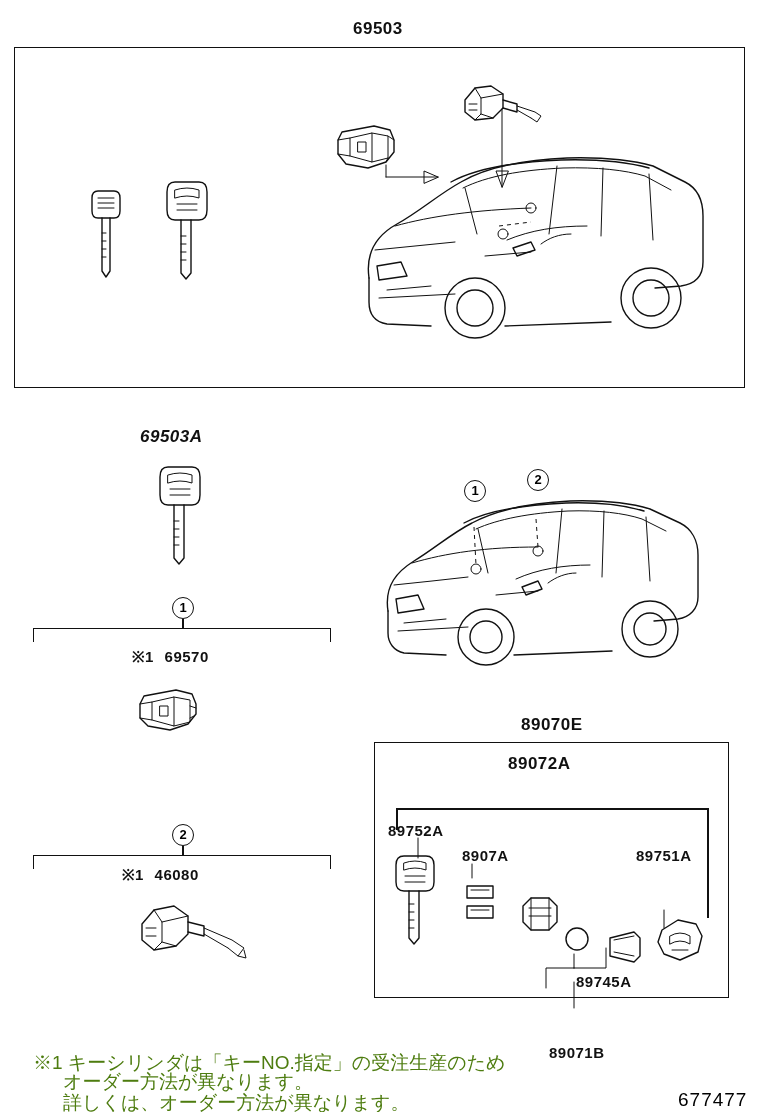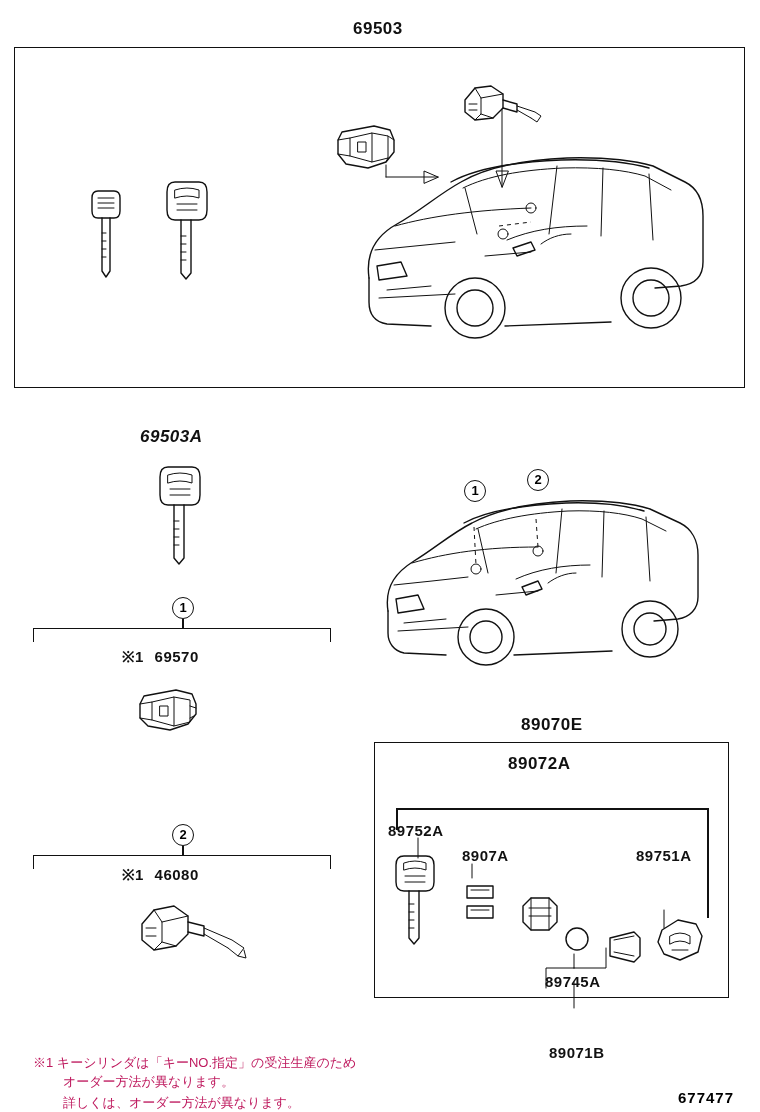--- a/index.html
+++ b/index.html
@@ -37,29 +37,29 @@
     position:absolute;
     border:1.5px solid #111;
     border-bottom:none;
     box-sizing:border-box;
     height:14px;
   }
   .hline{position:absolute;background:#111;height:1.5px;}
   .vline{position:absolute;background:#111;width:1.5px;}
   .note{
     position:absolute;
-    font-size:13px;
+    font-size:19px;
     line-height:20px;
     white-space:pre;
-    color:#be185d;
+    color:#4d7c0f;
   }
   .footer-code{
     position:absolute;
-    font-size:15px;
-    font-weight:700;
+    font-size:19px;
+    font-weight:400;
     letter-spacing:1px;
   }
   svg{display:block;overflow:visible;}
   .nofill{fill:none;stroke:#111;stroke-width:1.4;stroke-linejoin:round;stroke-linecap:round;}
   .thin{fill:none;stroke:#111;stroke-width:1;stroke-linejoin:round;stroke-linecap:round;}
   .dash{fill:none;stroke:#111;stroke-width:1;stroke-dasharray:4 4;}
 </style>
 </head>
 <body>
 
@@ -158,21 +158,21 @@
     <path class="thin" d="M22 26 L42 26 M22 32 L42 32"></path>
     <path class="nofill" d="M26 42 L26 95 L31 101 L36 95 L36 42"></path>
     <path class="thin" d="M26 58 L31 58 M26 66 L31 66 M26 74 L31 74 M26 82 L31 82"></path>
   </svg>
 </div>
 
 <div class="circnum" style="left:172px;top:597px;">1</div>
 <div class="bracket" style="left:33px;top:628px;width:298px;"></div>
 <div class="vline" style="left:182px;top:619px;height:10px;"></div>
 
-<div class="lbl small" style="left:122px;top:646px;text-align:center;">
+<div class="lbl small" style="left:132px;top:646px;text-align:center;">
   <span>※1</span>
   <span style="margin-left:6px;">69570</span>
 </div>
 
 <div class="abs" style="left:128px;top:680px;">
   <svg width="84" height="60" viewBox="0 0 84 60">
     <path class="nofill" d="M16 16 L48 10 L64 14 L68 24 L68 34 L60 44 L42 50 L20 46 L12 38 L12 24 Z"></path>
     <path class="thin" d="M12 24 L24 22 L24 40 L12 38"></path>
     <path class="thin" d="M24 22 L46 17 L46 46 L24 40"></path>
     <path class="thin" d="M46 17 L62 20 L62 42 L46 46"></path>
@@ -241,21 +241,21 @@
 <div class="box" style="left:374px;top:742px;width:355px;height:256px;"></div>
 
 <div class="lbl" style="left:508px;top:754px;">89072A</div>
 <div class="hline" style="left:396px;top:808px;width:312px;"></div>
 <div class="vline" style="left:396px;top:808px;height:22px;"></div>
 <div class="vline" style="left:707px;top:808px;height:110px;"></div>
 
 <div class="lbl small" style="left:388px;top:822px;">89752A</div>
 <div class="lbl small" style="left:462px;top:847px;">8907A</div>
 <div class="lbl small" style="left:636px;top:847px;text-align:center;">89751A</div>
-<div class="lbl small" style="left:545px;top:973px;">89745A</div>
+<div class="lbl small" style="left:545px;top:973px;padding-left:31px;">89745A</div>
 <div class="lbl small" style="left:549px;top:1044px;">89071B</div>
 
 <div class="abs" style="left:374px;top:742px;">
   <svg width="356" height="290" viewBox="0 0 356 290">
     <path class="thin" d="M44 96 L44 116"></path>
     <path class="thin" d="M98 122 L98 136"></path>
     <path class="thin" d="M290 168 L290 186"></path>
     <path class="thin" d="M172 246 L172 226 L200 226"></path>
     <path class="thin" d="M200 226 L200 212"></path>
     <path class="thin" d="M200 226 L232 226 L232 206"></path>

